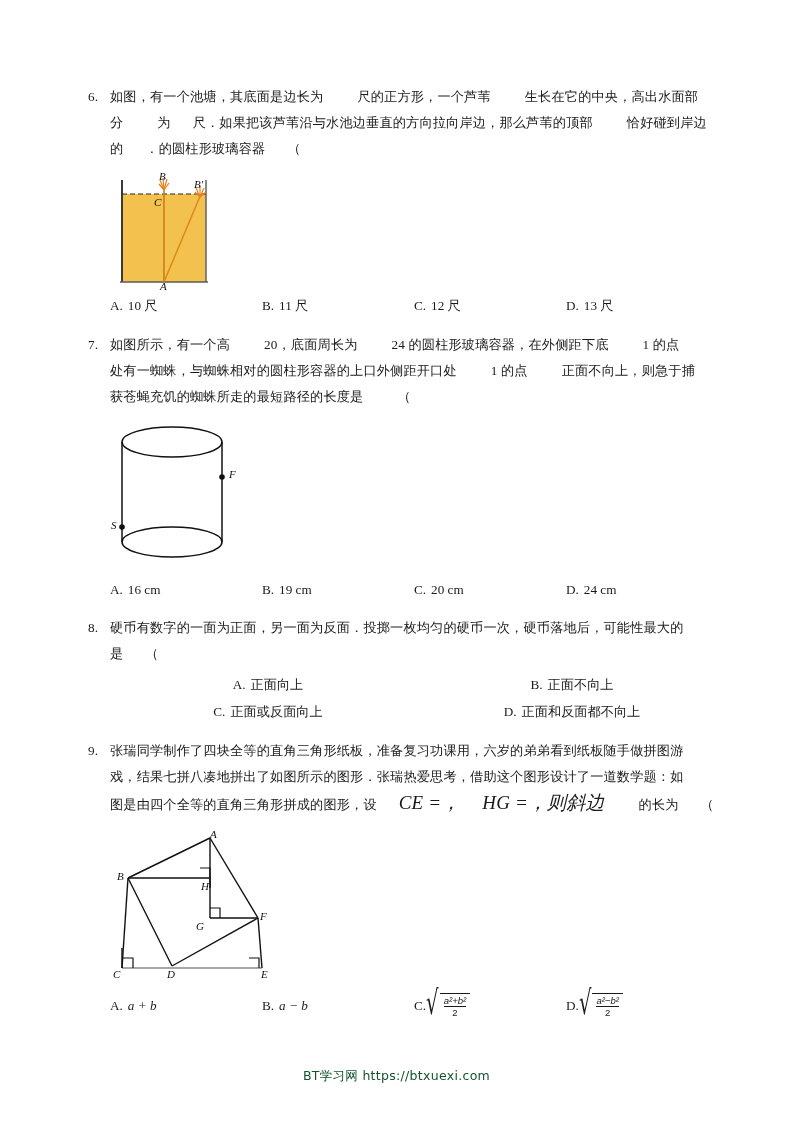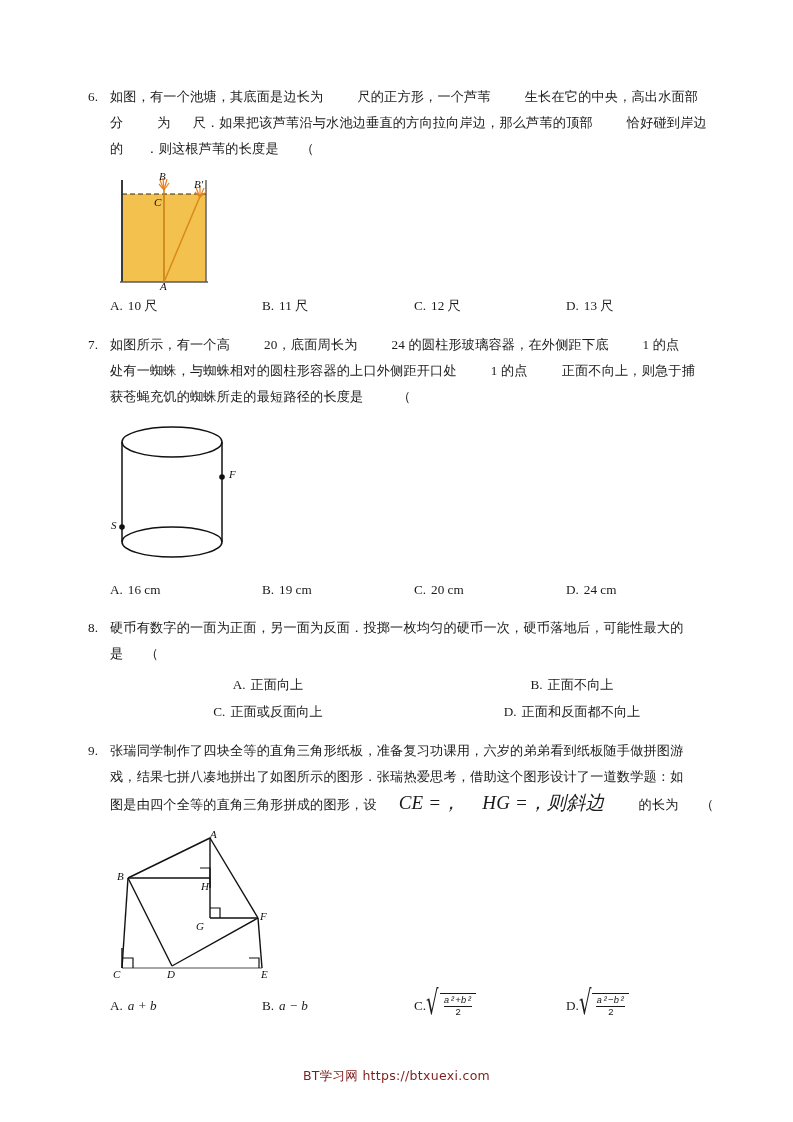--- a/index.html
+++ b/index.html
@@ -157,21 +157,21 @@
   }
   .radical .frac {
     display: inline-flex;
     flex-direction: column;
     align-items: center;
     border-top: 1px solid #1a1a1a;
     padding: 1px 4px 0 4px;
     font-size: 9.5px;
     line-height: 11px;
     font-style: italic;
-    font-family: Liberation Mono, monospace;
+    font-family: Liberation Sans, sans-serif;
     margin-top: 1px;
   }
   .radical .frac .den {
     border-top: 1px solid #1a1a1a;
     width: 100%;
     text-align: center;
     font-style: normal;
     padding-top: 0px;
   }
   .radical .frac .num-part {
@@ -180,35 +180,35 @@
   }
 
   
   .footer {
     position: absolute;
     left: 0;
     top: 1068px;
     width: 793px;
     text-align: center;
     font-size: 12.5px;
-    color: #7f1d1d;
+    color: #14532d;
     font-family: "DejaVu Sans", sans-serif;
     letter-spacing: 0.3px;
   }
 </style>
 </head>
 <body>
 
 <div class="page">
   <div class="content">
 
     <div class="q">
       <div class="q-line q-first"><span class="num">6.</span><span>如图，有一个池塘，其底面是边长为</span><span class="gap gap-m"></span><span>尺的正方形，一个芦苇</span><span class="gap gap-m"></span><span>生长在它的中央，高出水面部</span></div>
       <div class="q-line q-cont"><span>分</span><span class="gap gap-m"></span><span>为</span><span class="gap gap-s"></span><span>尺．如果把该芦苇沿与水池边垂直的方向拉向岸边，那么芦苇的顶部</span><span class="gap gap-m"></span><span>恰好碰到岸边</span></div>
-      <div class="q-line q-cont"><span>的</span><span class="gap gap-s"></span><span>．则这根芦苇的长度是</span><span class="gap gap-s"></span><span>（</span></div>
+      <div class="q-line q-cont"><span>的</span><span class="gap gap-s"></span><span>．的圆柱形玻璃容器</span><span class="gap gap-s"></span><span>（</span></div>
 
       <div class="fig">
         <div class="pond-wrap">
           <svg width="110" height="118" viewBox="0 0 110 118">
 
             <rect x="12" y="24" width="84" height="88" fill="#F2C14E" stroke="none"></rect>
 
             <line x1="12" y1="10" x2="12" y2="112" stroke="#3a3a3a" stroke-width="2"></line>
 
             <line x1="96" y1="10" x2="96" y2="112" stroke="#6b6b6b" stroke-width="1.6"></line>

